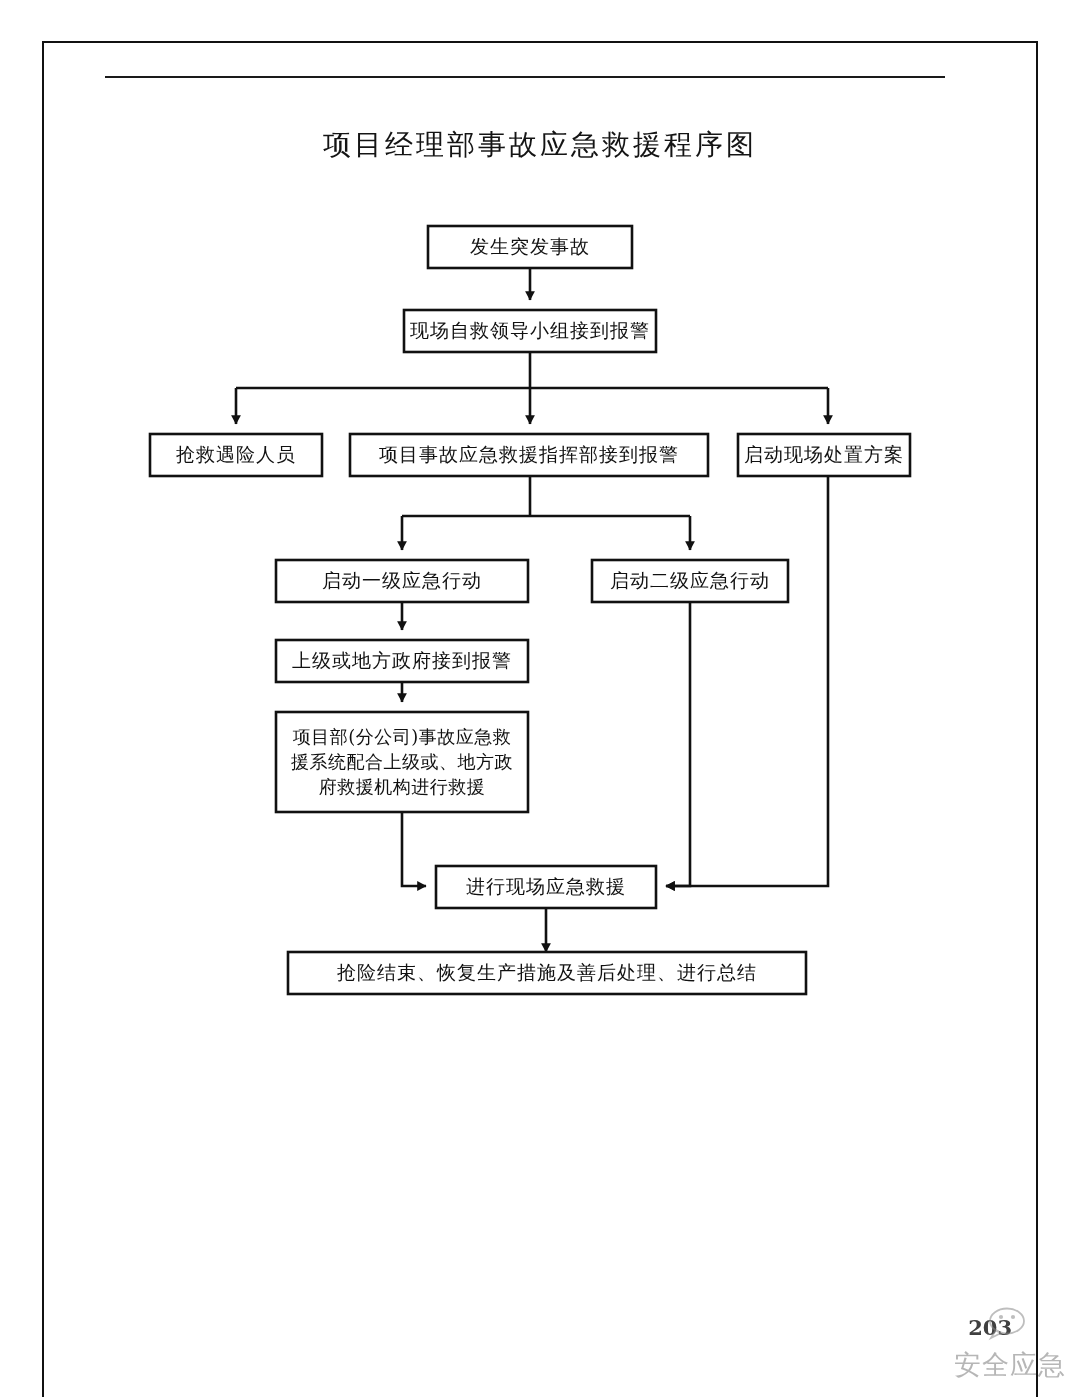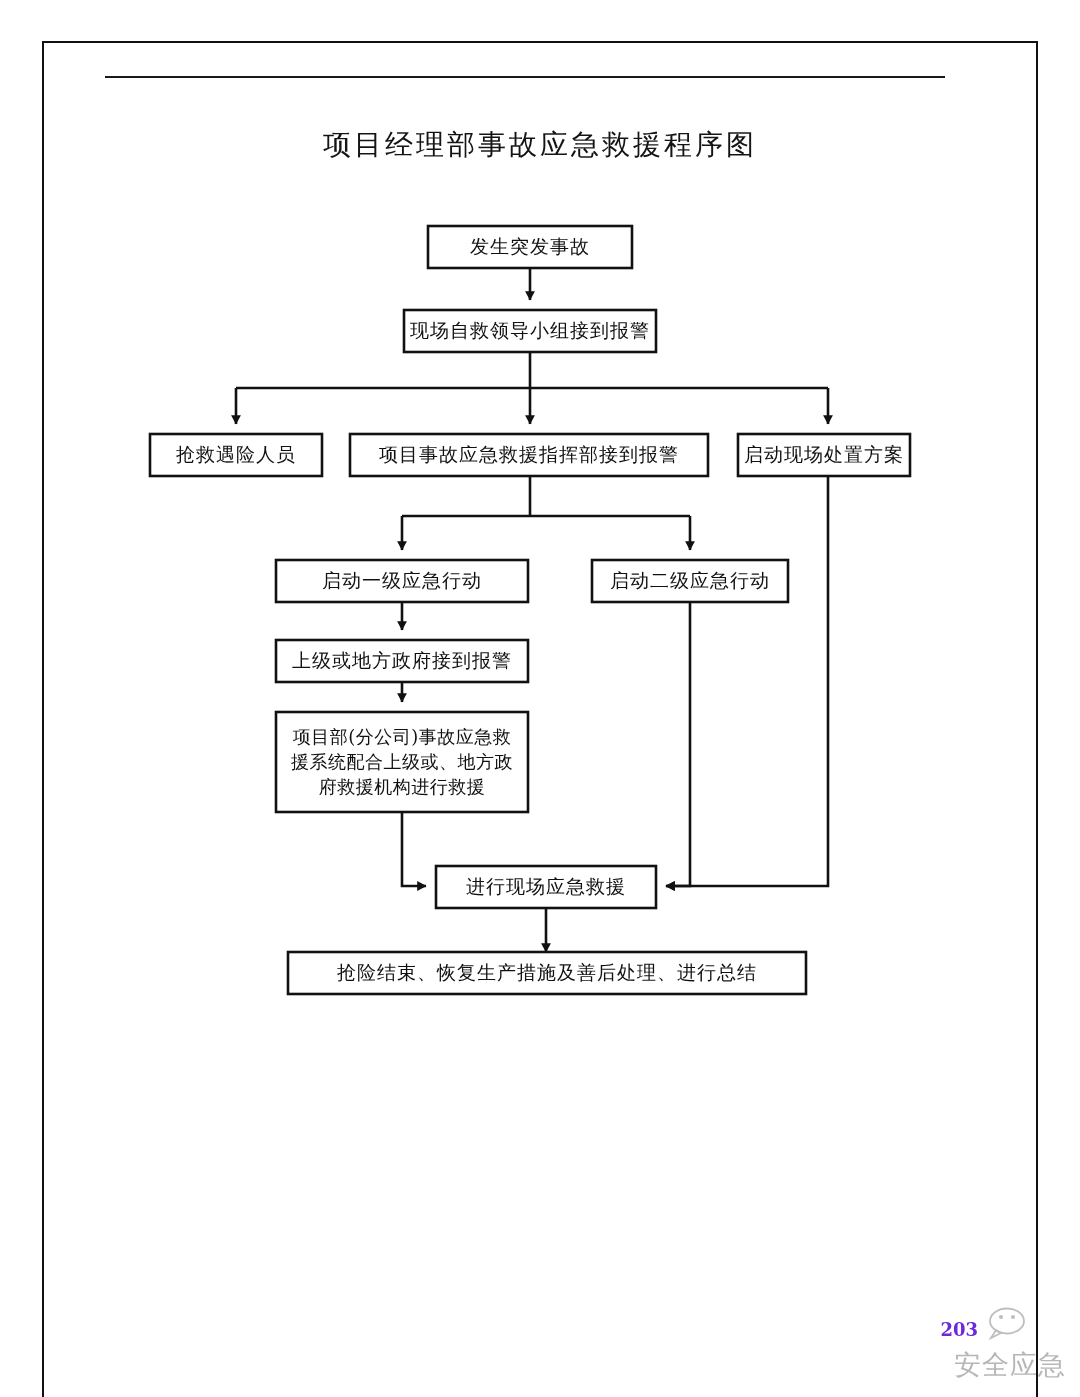--- a/index.html
+++ b/index.html
@@ -79,25 +79,25 @@
     letter-spacing: 0.5px;
   }
   .edge {
     stroke: #111111;
     stroke-width: 2.6;
     fill: none;
   }
   
   .page-number {
     position: absolute;
-    right: 102px;
+    right: 68px;
     bottom: 57px;
-    font-size: 18px;
+    font-size: 21px;
     font-weight: bold;
-    color: #6d28d9;
+    color: #404040;
     font-family: "DejaVu Serif", "Liberation Serif", serif;
   }
   
   .watermark {
     position: absolute;
     right: 14px;
     bottom: 14px;
     display: flex;
     align-items: center;
     gap: 6px;

